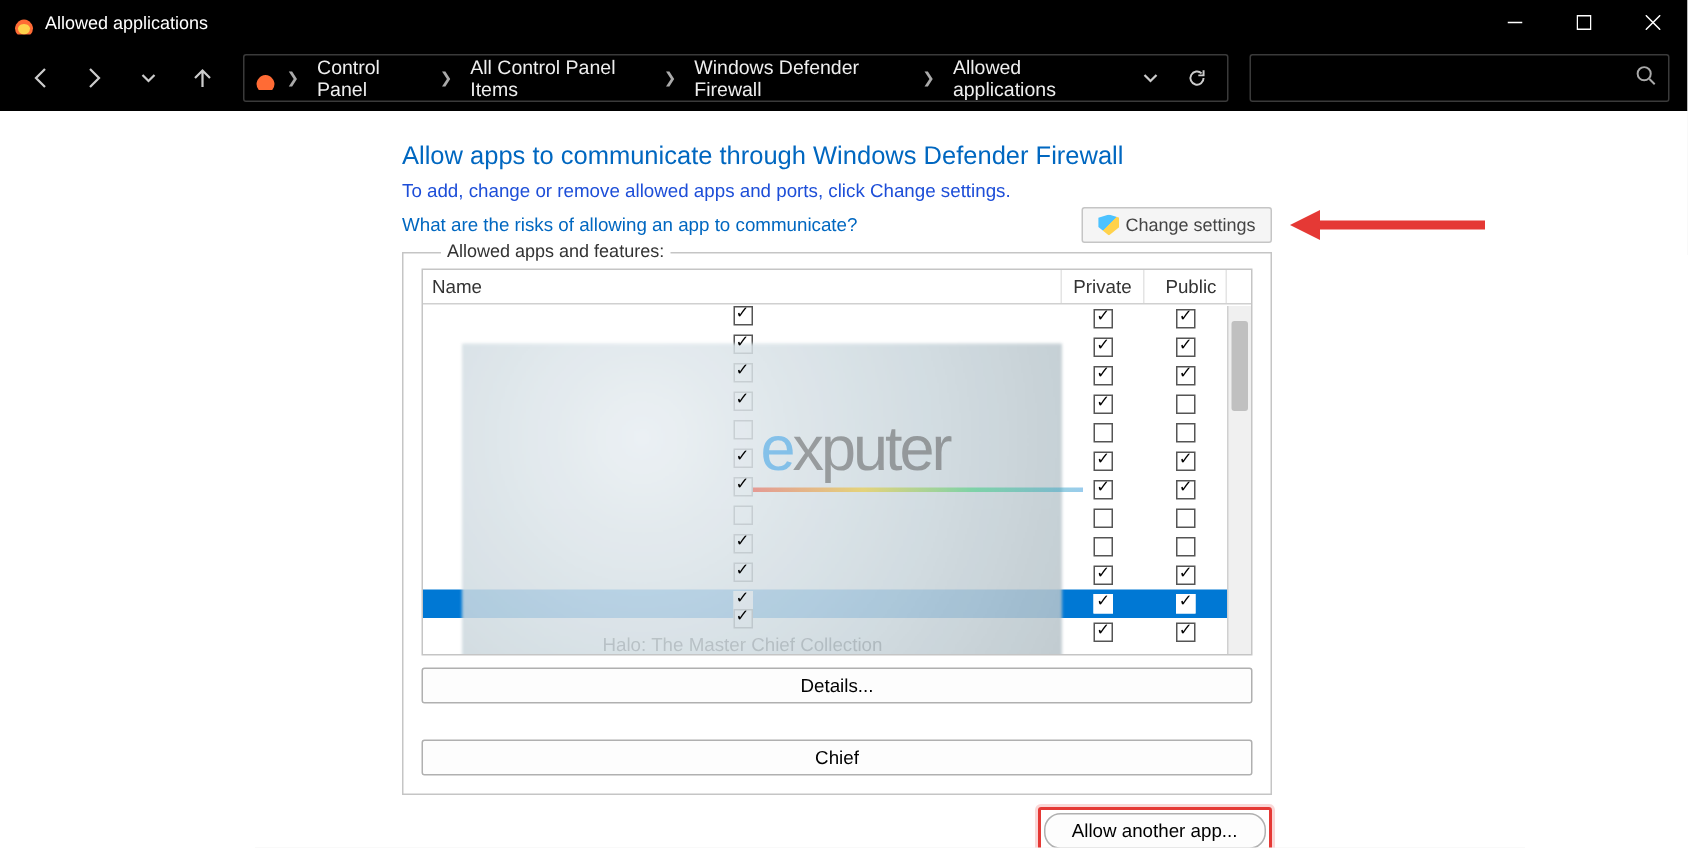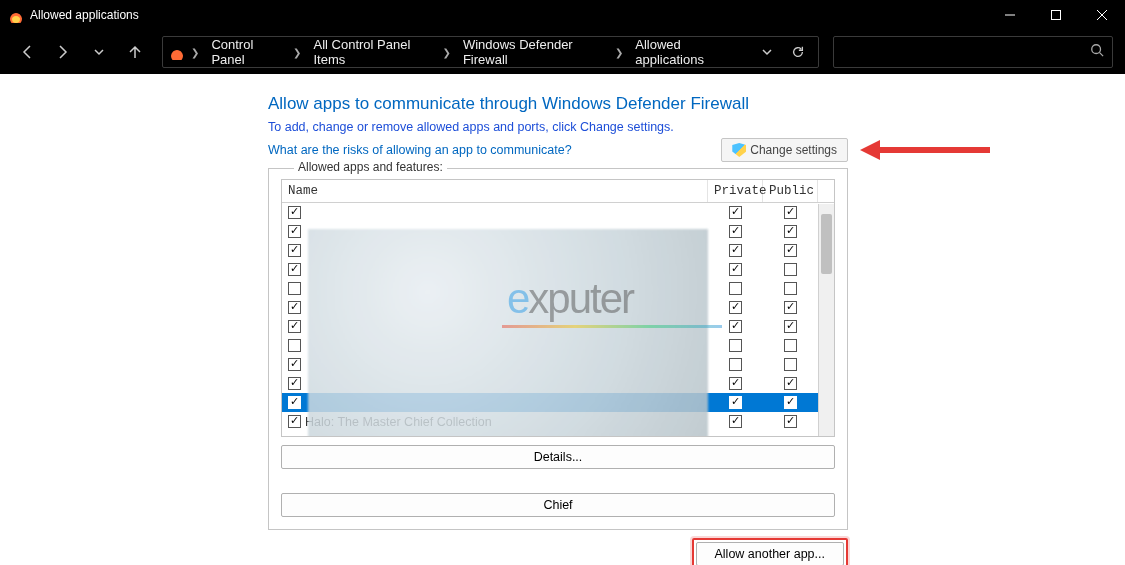--- a/index.html
+++ b/index.html
@@ -157,21 +157,20 @@
     .thead {
       display: flex;
       border-bottom: 1px solid #d0d0d0;
       font-size: 12.5px;
       color: #333;
       background: #fff;
     }
     .th {
       padding: 4px 6px;
       border-right: 1px solid #e4e4e4;
-      font-family: Liberation Mono, monospace;
     }
     .th-name { flex: 1; }
     .th-priv { width: 55px; text-align: center; }
     .th-pub  { width: 55px; text-align: right; }
     .th-scroll { width: 16px; border-right: none;}
     .tbody {
       height: 234px;
       overflow-y: hidden;
       position: relative;
     }
@@ -179,21 +178,21 @@
       display: flex;
       font-size: 12.5px;
       color: #222;
       height: 19px;
       align-items: center;
     }
     .trow.selected {
       background: #0078d4;
       color: #fff;
     }
-    .td { padding: 0 6px; display:flex; align-items:center; gap: 4px;}
+    .td { padding: 0 6px; display:flex; align-items:center; gap: 4px; flex-direction: column;}
     .td-name { flex: 1; }
     .td-priv { width: 55px; justify-content:center;}
     .td-pub  { width: 55px; justify-content:center;}
     .td-scroll { width: 16px; }
     .chk {
       width: 13px; height: 13px;
       border: 1px solid #555;
       display: inline-flex; align-items:center; justify-content:center;
       background:#fff;
       font-size:10px; color:#000;
@@ -247,21 +246,21 @@
       width: 580px;
       display:flex; justify-content:flex-end;
       margin-top: 8px;
     }
     .allow-highlight {
       border: 2px solid #e53935;
       box-shadow: 0 0 0 2px rgba(229,57,53,0.2);
       padding: 2px;
       border-radius: 2px;
     }
-    .btn-wide { padding: 4px 18px; }
+    .btn-wide { padding: 4px 18px; border-radius: 11px; }
     
     .red-arrow {
       position:absolute;
       top: 68px; left: 860px;
       width: 130px; height: 18px;
       pointer-events:none;
     }
     .arrow-line {
       position:absolute; top:5px; left:18px; right:0; height:6px;
       background:#e53935;

